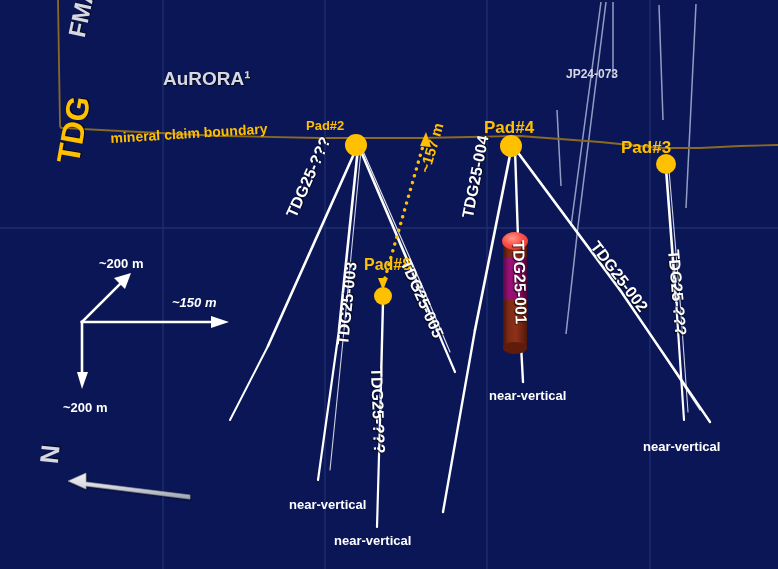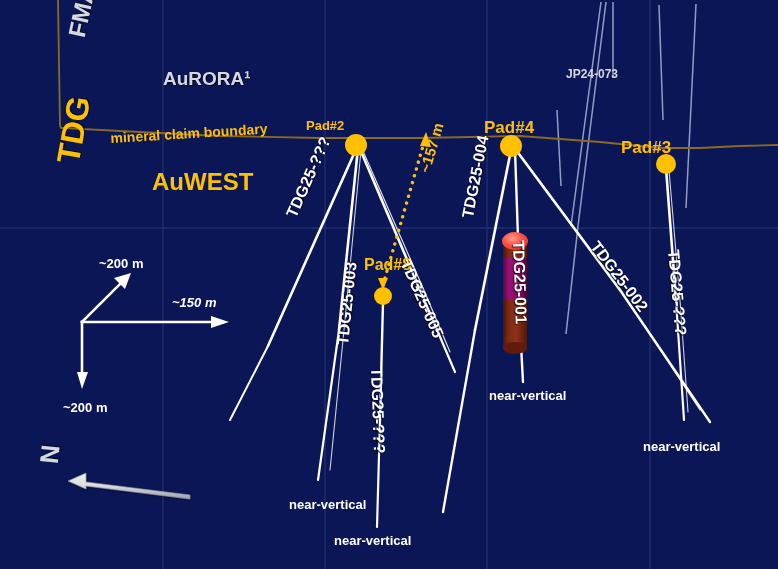--- a/index.html
+++ b/index.html
@@ -160,21 +160,20 @@
       <polygon points="190,495 86,482 86,473 68,481 86,489 86,486 190,499" fill="url(#narr)" stroke="#8e949f" stroke-width="0.6"></polygon>
     </g>
   </svg>
 
   <div class="lbl lbl-gray shadowtxt" style="left:63px;top:34px;font-size:24px;transform:rotate(-78deg);transform-origin:0 0;">FMAR</div>
 
   <div class="lbl lbl-gray shadowtxt" style="left:163px;top:68px;font-size:19px;">AuRORA¹</div>
 
   <div class="lbl lbl-gold shadowtxt" style="left:50px;top:160px;font-size:32px;transform:rotate(-80deg);transform-origin:0 0;">TDG</div>
 
-  <div class="lbl lbl-gold" style="left:152px;top:168px;font-size:24px;">AuWEST</div>
 
   <div class="lbl lbl-gold" style="left:110px;top:130px;font-size:14px;transform:rotate(-3.5deg);transform-origin:0 0;">mineral claim boundary</div>
 
   <div class="lbl lbl-gold" style="left:306px;top:118px;font-size:13px;">Pad#2</div>
   <div class="lbl lbl-gold" style="left:484px;top:118px;font-size:17px;">Pad#4</div>
   <div class="lbl lbl-gold" style="left:621px;top:138px;font-size:17px;">Pad#3</div>
   <div class="lbl lbl-gold" style="left:364px;top:256px;font-size:16px;">Pad#8</div>
 
   <div class="lbl lbl-white shadowtxt" style="left:283px;top:213px;font-size:16px;transform:rotate(-66deg);transform-origin:0 0;">TDG25-???</div>
 

